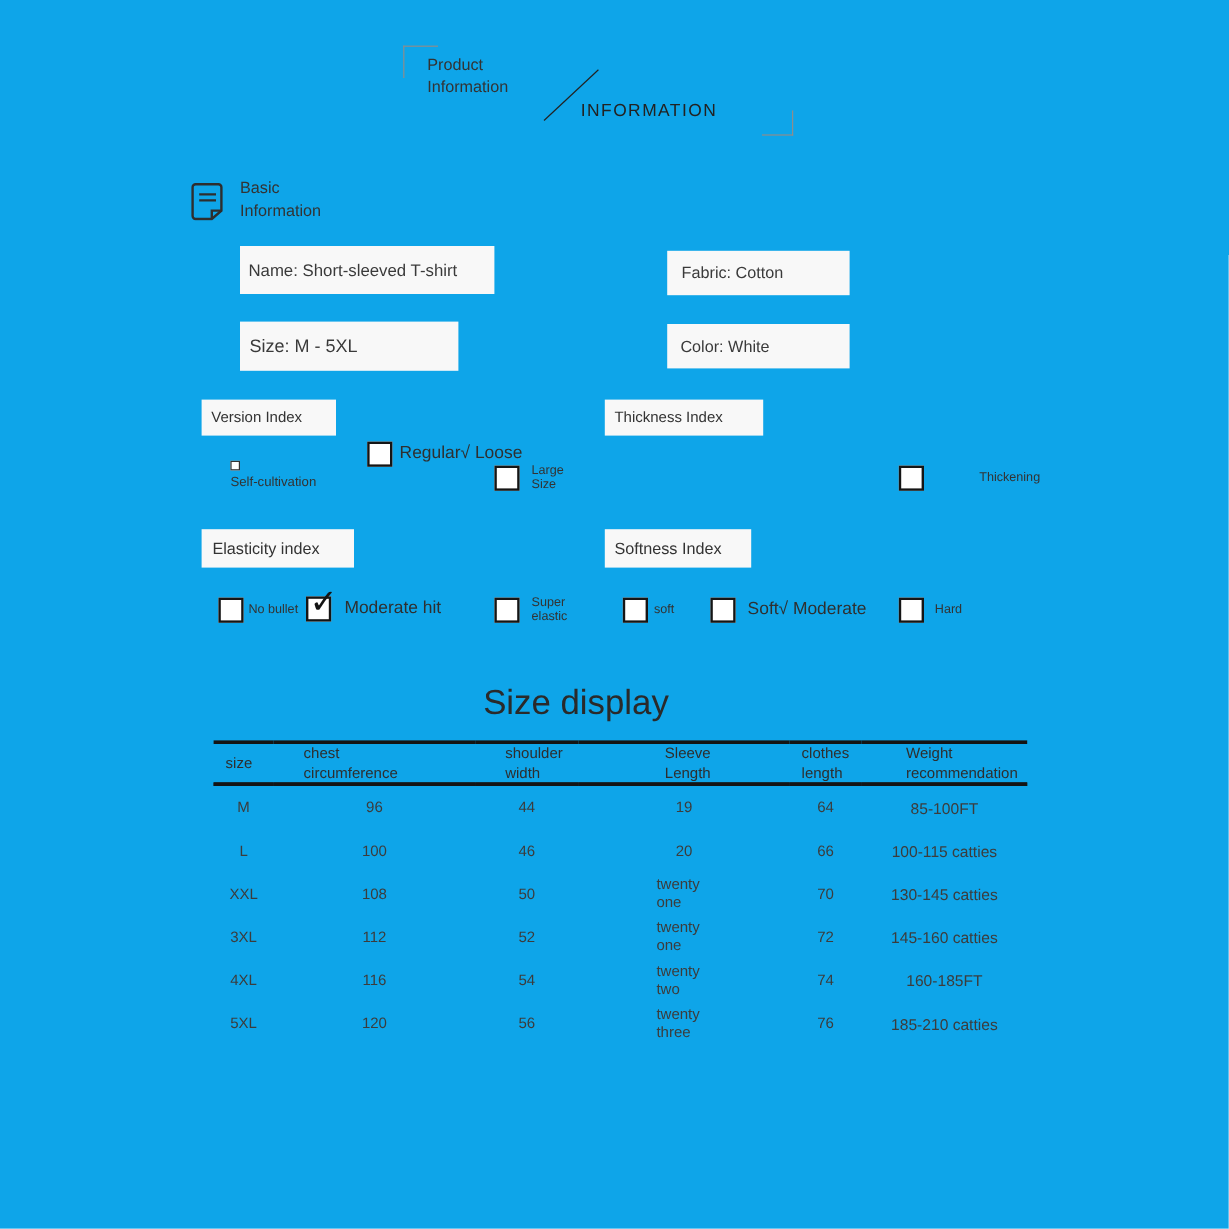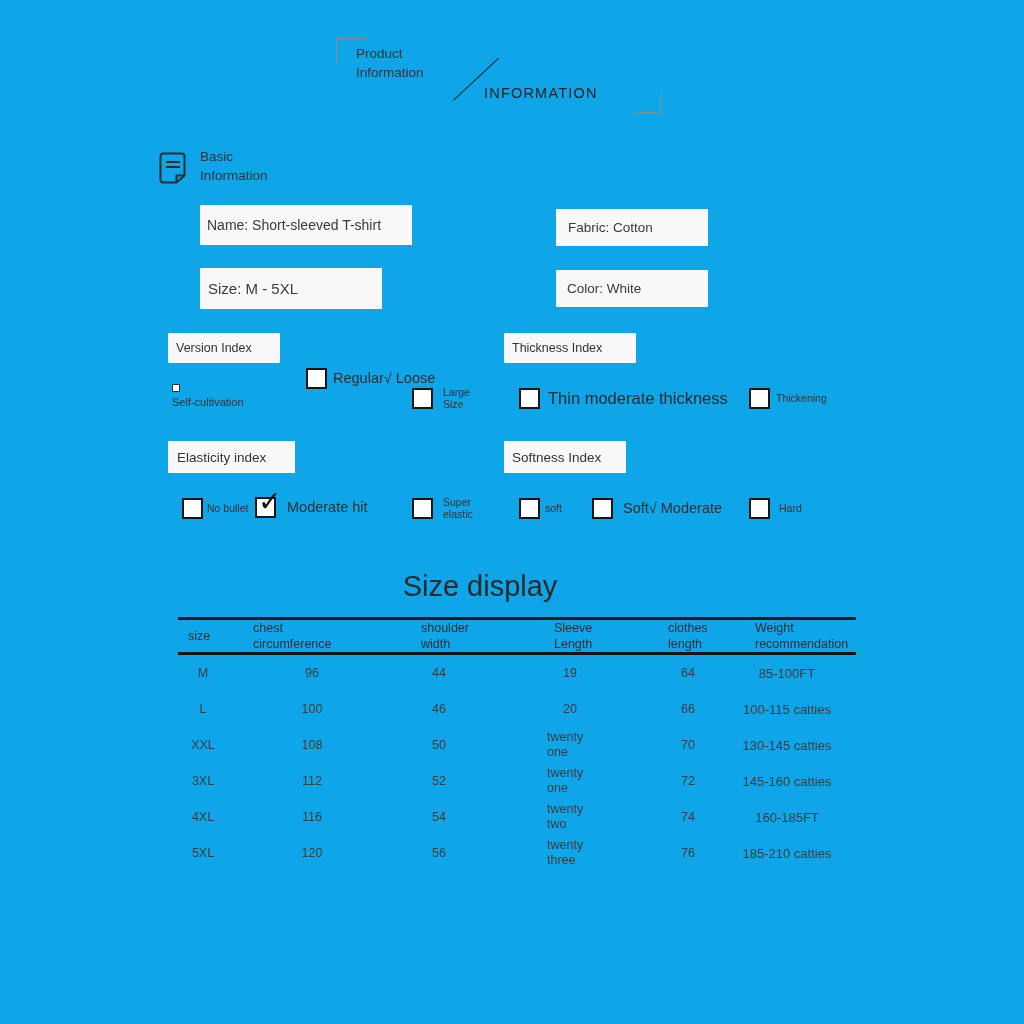--- a/index.html
+++ b/index.html
@@ -35,21 +35,21 @@
   .opt { position:absolute; display:flex; align-items:center; height:24px; }
   .cb { display:inline-block; width:21px; height:21px; border:2px solid #151515; background:#fff; box-sizing:border-box; position:relative; flex:0 0 auto; }
   .check { position:absolute; left:1px; top:-11px; font-size:28px; line-height:1; color:#141414; }
   .lbl-mid { font-size:14.5px; color:#2f2f2f; white-space:nowrap; }
   .lbl-big { font-size:16.5px; color:#2b2b2b; white-space:nowrap; }
   .lbl-sm  { font-size:10.5px; line-height:12.5px; color:#333; }
   .lbl-2l  { width:42px; }
   .gap4 { margin-left:4px; } .gap5 { margin-left:5px; } .gap6 { margin-left:6px; }
   .gap8 { margin-left:8px; } .gap9 { margin-left:9px; } .gap10 { margin-left:10px; } .gap11 { margin-left:11px; }
 
-  .opt-stack { position:absolute; left:172px; top:384px; }
+  .opt-stack { position:absolute; left:192px; top:384px; }
   .cb-tiny { display:block; width:8px; height:8px; border:1px solid #333; background:#fff; box-sizing:border-box; }
   .stack-lbl { display:block; margin-top:4px; font-size:11px; color:#333; white-space:nowrap; }
 
   
   .table-title-wrap { left:180px; top:570px; width:600px; text-align:center; }
   .table-title { font-size:29px; color:#2a2a2a; }
   .size-table-wrap { left:178px; top:617px; }
   table.size-table { border-collapse:collapse; table-layout:fixed; width:678px; border-top:3px solid #141414; }
   table.size-table thead tr { border-bottom:3px solid #141414; }
   th { font-weight:400; font-size:12.5px; color:#2e2e2e; height:30px; vertical-align:middle; text-align:left; padding:0; }
@@ -104,26 +104,22 @@
   <div class="opt" style="left:262px; top:366px;margin-left:44px;">
     <span class="cb"></span>
     <span class="lbl-mid gap6">Regular√ Loose</span>
   </div>
 
   <div class="opt" style="left:412px; top:386px;">
     <span class="cb"></span>
     <span class="lbl-sm lbl-2l gap10">Large Size</span>
   </div>
 
-  <div class="opt" style="left:519px; top:386px;">
-    <span class="cb"></span>
-    <span class="lbl-big gap8">Thin moderate thickness</span>
-  </div>
-
-  <div class="opt" style="left:749px; top:386px;">
+
+  <div class="opt" style="left:749px; top:386px;gap:40px;">
     <span class="cb"></span>
     <span class="lbl-sm gap6">Thickening</span>
   </div>
 
   <div class="opt" style="left:182px; top:496px;">
     <span class="cb"></span>
     <span class="lbl-sm lbl-2l gap4">No bullet</span>
   </div>
 
   <div class="opt" style="left:255px; top:495px;">

